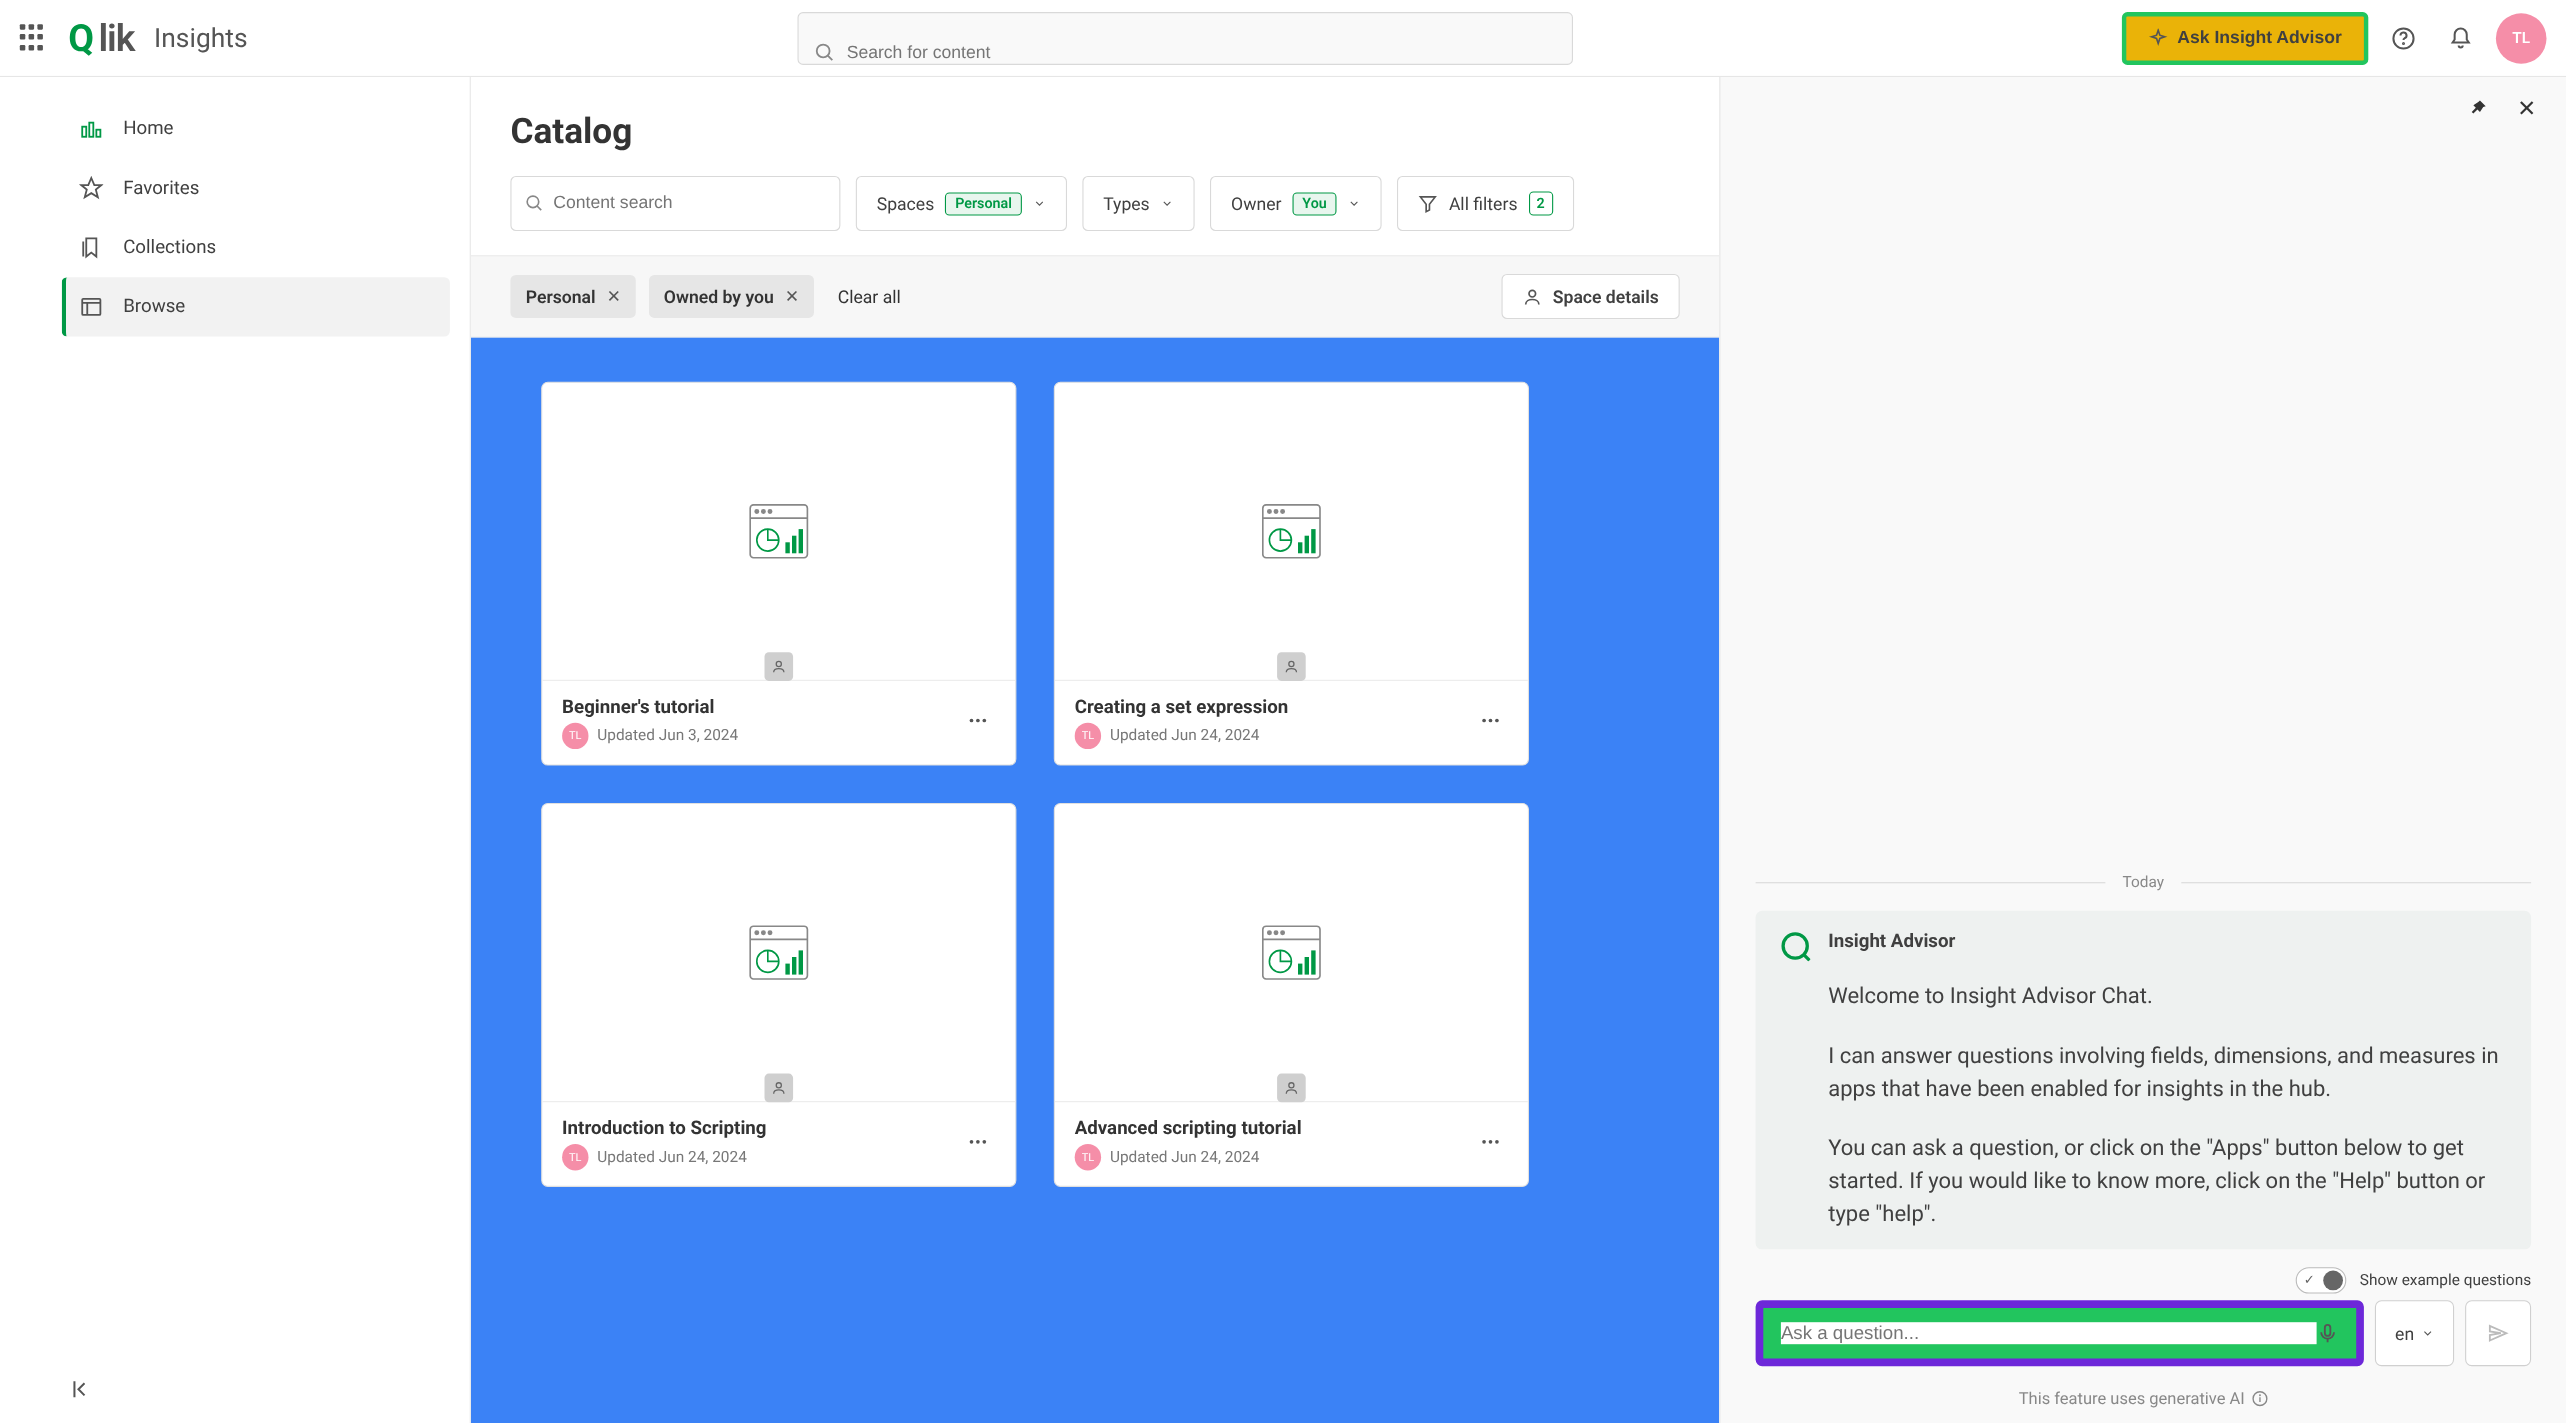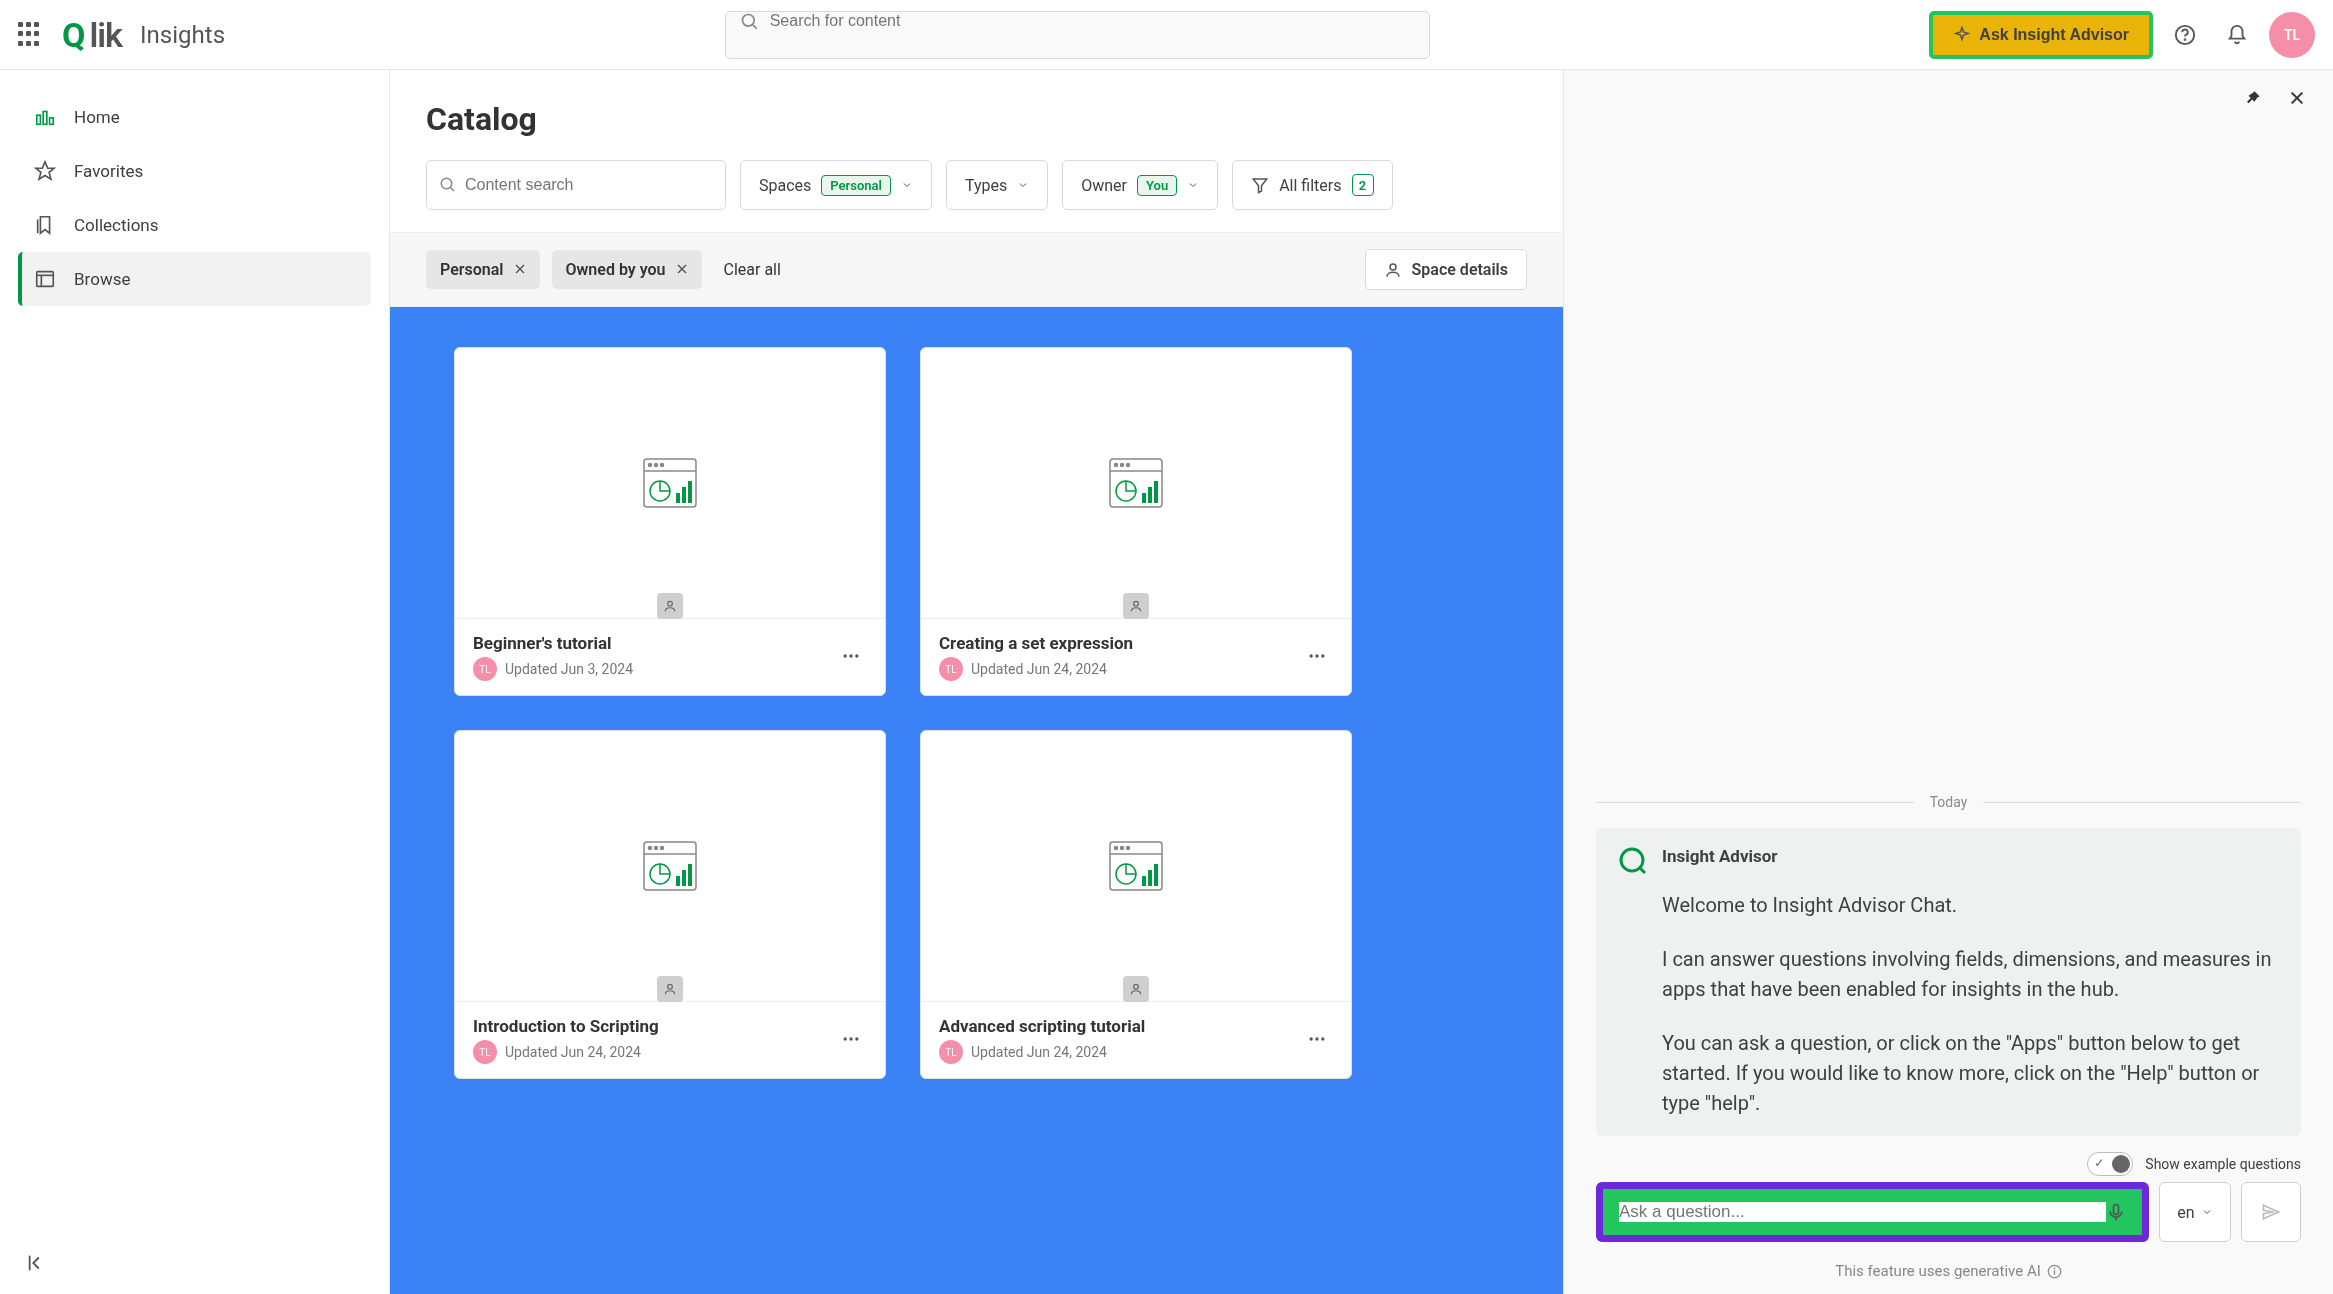--- a/index.html
+++ b/index.html
@@ -30,21 +30,21 @@
 .insights-label { font-size:24px; color:#555; }
 
 .topbar-center { flex:1; display:flex; justify-content:center; }
 .search-box {
   width: 705px;
   height: 48px;
   border:1px solid #d9d9d9;
   border-radius:5px;
   background:#f9f9f9;
   display:flex;
-  align-items:flex-start;
+  align-items:flex-end;
   padding:0 14px;
   gap:10px;
 }
 .search-box input {
   border:none; background:transparent; outline:none;
   font-size:16px; color:#595959; flex:1;
 }
 
 .topbar-right { display:flex; align-items:center; gap:12px; }
 .ask-advisor-btn {
@@ -71,20 +71,21 @@
 
 .layout { display:flex; height:calc(100% - 70px); }
 
 
 .sidebar {
   width: 390px;
   border-right:1px solid #e6e6e6;
   padding: 20px 18px;
   display:flex; flex-direction:column;
   position:relative;
+  margin-left:38px;
 }
 .sidebar-item {
   display:flex; align-items:center; gap:18px;
   padding:16px 16px;
   border-radius:5px;
   cursor:pointer;
   font-size:17px; color:#404040;
 }
 .sidebar-item.active {
   background:#f2f2f2;

